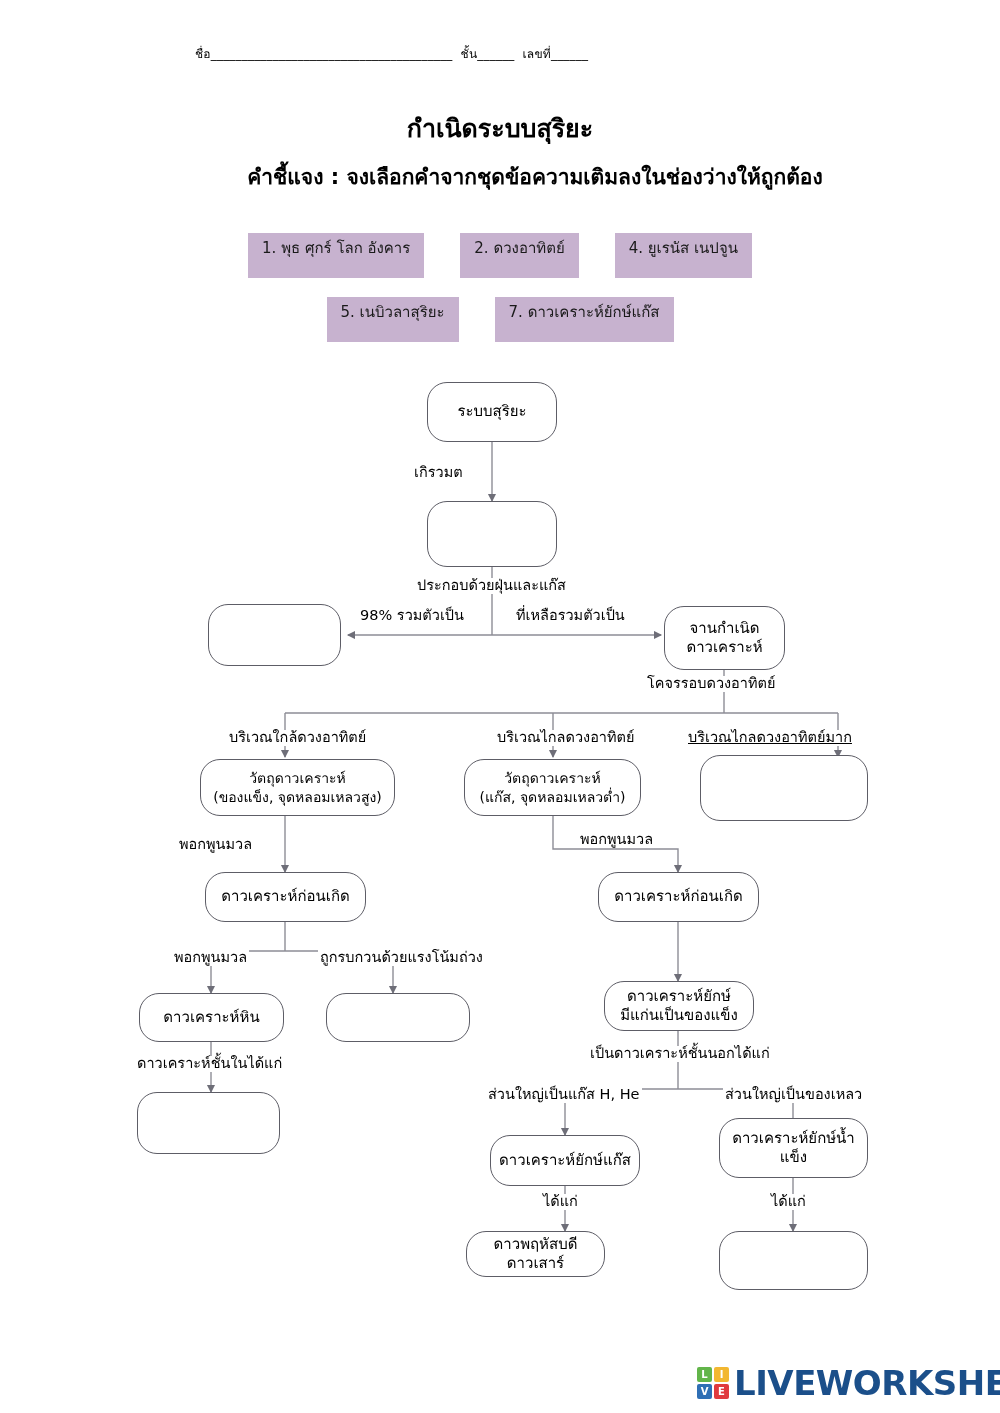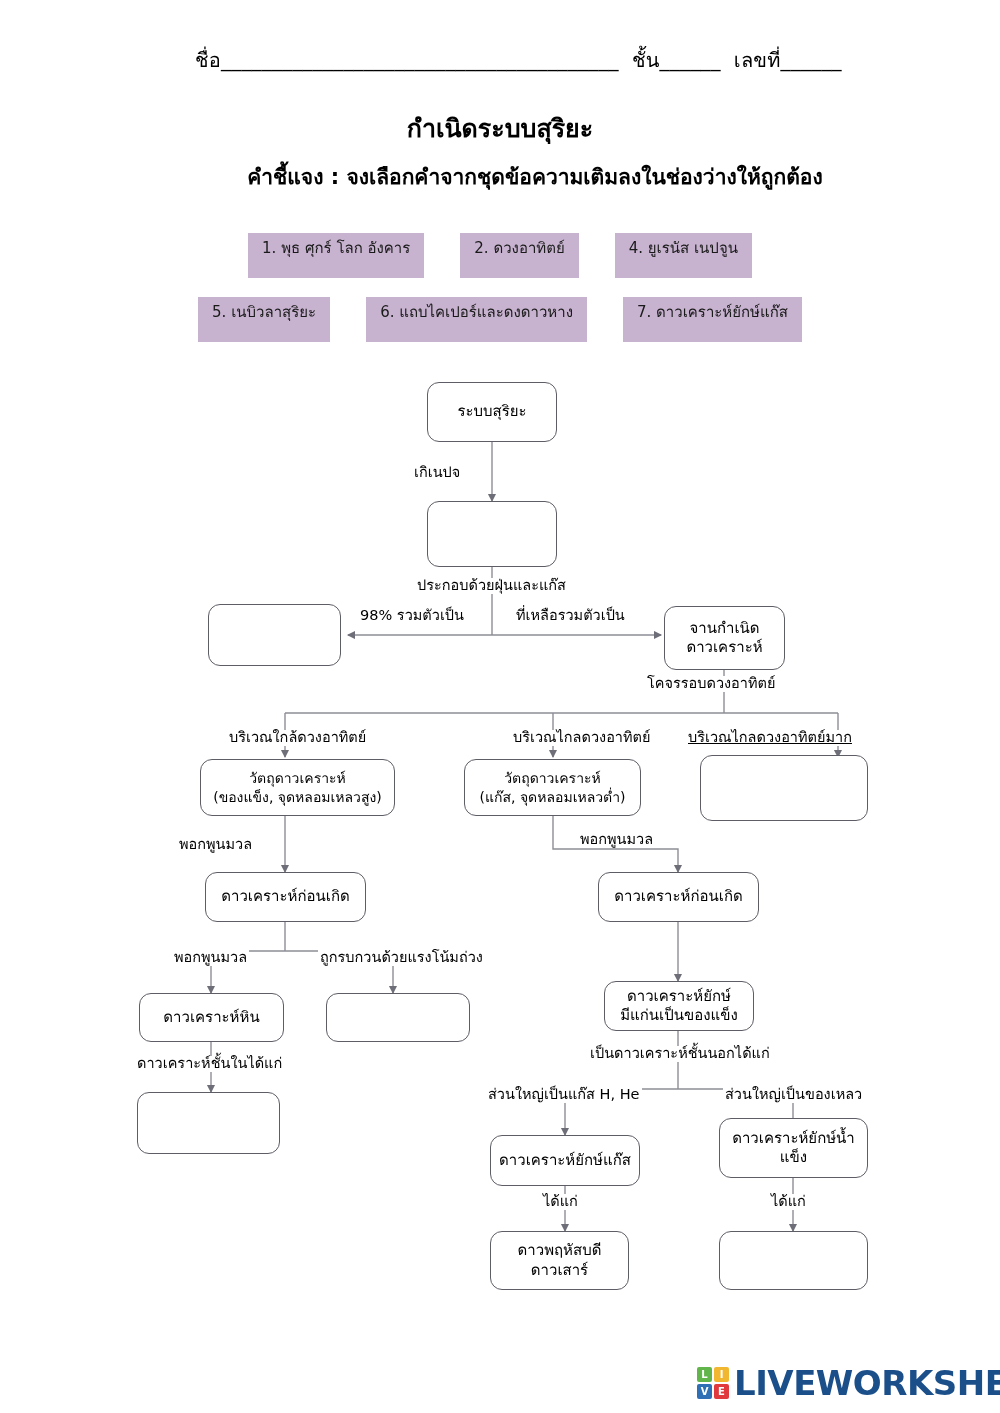--- a/index.html
+++ b/index.html
@@ -14,21 +14,21 @@
     font-family: "DejaVu Sans", "Liberation Sans", sans-serif;
     color: #000000;
     overflow: hidden;
   }
 
   
   .name-line {
     position: absolute;
     left: 195px;
     top: 44px;
-    font-size: 20px;
+    font-size: 12px;
     letter-spacing: 0.2px;
     white-space: pre;
   }
 
   
   .worksheet-title {
     position: absolute;
     left: 0;
     top: 108px;
     width: 1000px;
@@ -83,21 +83,21 @@
     left: 0;
     top: 0;
     width: 1000px;
     height: 1413px;
     pointer-events: none;
   }
   .node {
     position: absolute;
     box-sizing: border-box;
     border: 1.3px solid #5d5d66;
-    border-radius: 12px;
+    border-radius: 20px;
     background: #ffffff;
     display: flex;
     align-items: center;
     justify-content: center;
     text-align: center;
     font-size: 15px;
     line-height: 1.3;
     padding: 2px 6px;
   }
   .node.blank { color: transparent; }
@@ -158,21 +158,20 @@
   <div class="bank-row">
     <div class="chip">1.  พุธ ศุกร์ โลก อังคาร</div>
     <div class="chip">2.  ดวงอาทิตย์</div>
     <div class="chip">4.  ยูเรนัส เนปจูน</div>
   </div>
 </div>
 
 <div class="wordbank row2">
   <div class="bank-row">
     <div class="chip">5.  เนบิวลาสุริยะ</div>
-    <div class="chip">6.  แถบไคเปอร์และดงดาวหาง</div>
     <div class="chip">7.  ดาวเคราะห์ยักษ์แก๊ส</div>
   </div>
 </div>
 
 <div id="flow">
 
   <svg id="wires" viewBox="0 0 1000 1413">
     <defs>
       <marker id="ah" markerWidth="8" markerHeight="8" refX="5.2" refY="3" orient="auto">
         <path d="M0,0 L6,3 L0,6 z" fill="#6e6e78"></path>
@@ -243,37 +242,37 @@
   <div class="node blank" style="left:326px; top:993px; width:144px; height:49px;"></div>
 
   <div class="node blank" style="left:137px; top:1092px; width:143px; height:62px;"></div>
 
   <div class="node" style="left:604px; top:981px; width:150px; height:50px;">ดาวเคราะห์ยักษ์<br>มีแก่นเป็นของแข็ง</div>
 
   <div class="node" style="left:490px; top:1135px; width:150px; height:51px;">ดาวเคราะห์ยักษ์แก๊ส</div>
 
   <div class="node" style="left:719px; top:1118px; width:149px; height:60px;">ดาวเคราะห์ยักษ์น้ำ<br>แข็ง</div>
 
-  <div class="node" style="left:490px; top:1231px; width:139px; height:59px;">ดาวพฤหัสบดี<br>ดาวเสาร์</div>
+  <div class="node" style="left:466px; top:1231px; width:139px; height:46px;">ดาวพฤหัสบดี<br>ดาวเสาร์</div>
 
   <div class="node blank" style="left:719px; top:1231px; width:149px; height:59px;"></div>
 
-  <div class="edge-label" style="left:412px; top:465px;">เกิเนปจ</div>
+  <div class="edge-label" style="left:412px; top:465px;">เกิรวมต</div>
 
   <div class="edge-label" style="left:415px; top:578px;">ประกอบด้วยฝุ่นและแก๊ส</div>
 
   <div class="edge-label" style="left:358px; top:608px;">98% รวมตัวเป็น</div>
 
   <div class="edge-label" style="left:514px; top:608px;">ที่เหลือรวมตัวเป็น</div>
 
   <div class="edge-label" style="left:645px; top:676px;">โคจรรอบดวงอาทิตย์</div>
 
   <div class="edge-label" style="left:227px; top:730px;">บริเวณใกล้ดวงอาทิตย์</div>
 
-  <div class="edge-label" style="left:495px; top:730px;margin-left:16px;">บริเวณไกลดวงอาทิตย์</div>
+  <div class="edge-label" style="left:495px; top:730px;">บริเวณไกลดวงอาทิตย์</div>
 
   <div class="edge-label" style="left:686px; top:730px;text-decoration:underline;">บริเวณไกลดวงอาทิตย์มาก</div>
 
   <div class="edge-label" style="left:177px; top:837px;">พอกพูนมวล</div>
 
   <div class="edge-label" style="left:578px; top:832px;">พอกพูนมวล</div>
 
   <div class="edge-label" style="left:172px; top:950px;">พอกพูนมวล</div>
 
   <div class="edge-label" style="left:318px; top:950px;">ถูกรบกวนด้วยแรงโน้มถ่วง</div>

